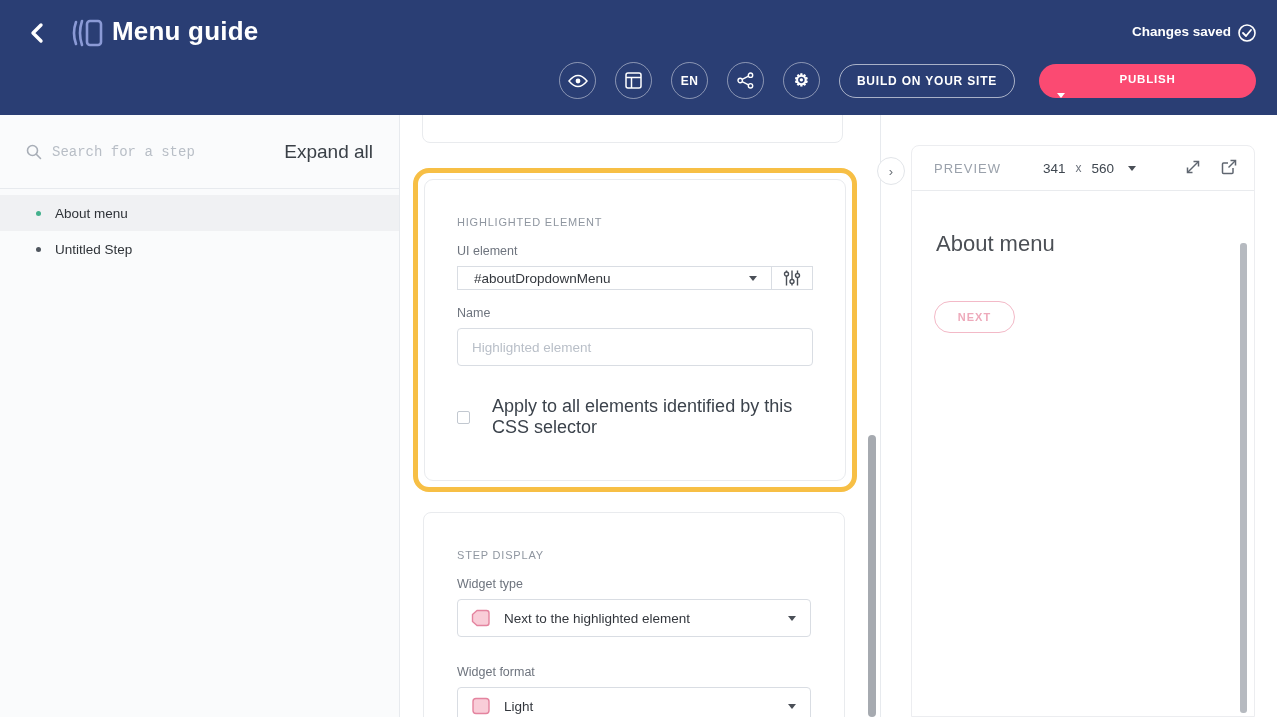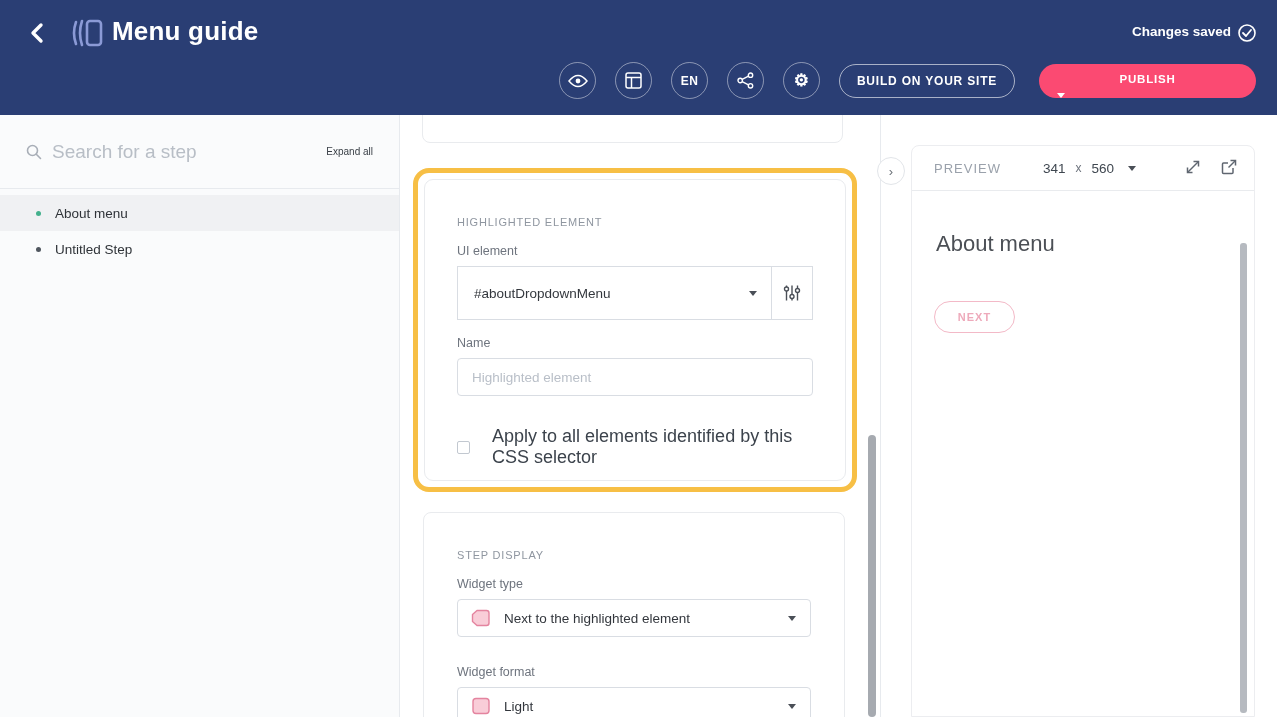--- a/index.html
+++ b/index.html
@@ -32,38 +32,38 @@
   .publish-main { flex:1; background:none; border:none; color:#fff; font-family:inherit; font-size:11.5px;
                   font-weight:700; letter-spacing:.8px; cursor:pointer; }
   .publish-caret { width:42px; background:none; border:none; border-left:1px solid rgba(255,255,255,.35);
                    display:flex; align-items:center; justify-content:center; cursor:pointer; }
   .tri-down { width:0; height:0; border-left:4.5px solid transparent; border-right:4.5px solid transparent; border-top:5px solid #ffffff; }
   
   .sidebar { position:absolute; left:0; top:115px; width:400px; height:602px; background:#fafbfc; border-right:1px solid #e7eaee; }
   .search-row { position:absolute; left:0; top:0; width:100%; height:74px; border-bottom:1px solid #e7eaee;
                 display:flex; align-items:center; padding:0 26px; }
   .search-icon { width:16px; height:16px; margin-right:10px; flex:none; }
-  .search-input { flex:1; border:none; background:none; outline:none; font-family:Liberation Sans, sans-serif; font-size:19px; color:#33373c; }
+  .search-input { flex:1; border:none; background:none; outline:none; font-family:Liberation Mono, monospace; font-size:14px; color:#33373c; }
   .search-input::placeholder { color:#b8bec6; }
-  .expand-all { background:none; border:none; font-family:inherit; font-size:10px; color:#3a4047; cursor:pointer; }
+  .expand-all { background:none; border:none; font-family:inherit; font-size:19px; color:#3a4047; cursor:pointer; }
   .step-list { position:absolute; left:0; top:80px; width:100%; }
   .step-item { display:flex; align-items:center; height:36px; padding-left:36px; cursor:pointer; font-size:13.5px; color:#2f3338; }
   .step-item.selected { background:#f0f1f3; }
   .bullet { width:5px; height:5px; border-radius:50%; margin-right:14px; flex:none; }
   .bullet.green { background:#43b08c; }
   .bullet.dark { background:#4f565e; }
   
   .main { position:absolute; left:400px; top:115px; width:481px; height:602px; background:#fff; border-right:1px solid #e7eaee; overflow:hidden; }
   .card { background:#fff; border:1px solid #e9ebee; border-radius:8px; }
   .partial-card { position:absolute; left:22px; top:-14px; width:421px; height:42px; }
   .hl-wrap { position:absolute; left:13px; top:53px; width:444px; height:324px; border:5px solid #f7bf45; border-radius:16px; padding:6px; background:#fff; }
   .hl-card { width:100%; height:100%; border:1px solid #e9ebee; border-radius:9px; background:#fff; padding:36px 32px; }
   .section-title { font-size:11px; letter-spacing:.8px; color:#8f96a0; font-weight:400; }
   .field-label { font-size:12.5px; color:#6e747e; margin-top:16px; }
-  .dd-group { margin-top:8px; height:54px; border:1px solid #d9dde3; border-radius:0; display:flex; align-items:stretch; background:#fff; }
+  .dd-group { margin-top:8px; height:24px; border:1px solid #d9dde3; border-radius:0; display:flex; align-items:stretch; background:#fff; }
   .dd-select { flex:1; display:flex; align-items:center; padding:0 14px 0 16px; cursor:pointer; }
   .dd-value { font-size:13.5px; color:#33373d; }
   .dd-caret { margin-left:auto; width:0; height:0; border-left:4.5px solid transparent; border-right:4.5px solid transparent; border-top:5px solid #4a4f57; }
   .dd-divider { width:1px; background:#d9dde3; }
   .dd-iconbtn { width:40px; border:none; background:none; display:flex; align-items:center; justify-content:center; cursor:pointer; }
   .text-input { margin-top:8px; height:38px; width:100%; border:1px solid #d9dde3; border-radius:4px; padding:0 14px;
                 font-family:inherit; font-size:13.5px; color:#33373d; outline:none; background:#fff; }
   .text-input::placeholder { color:#b9bfc8; }
   .chk-row { margin-top:30px; display:flex; align-items:center; cursor:pointer; }
   .checkbox { width:13px; height:13px; border:1px solid #c2c8d0; border-radius:2px; background:#fff; flex:none; }

